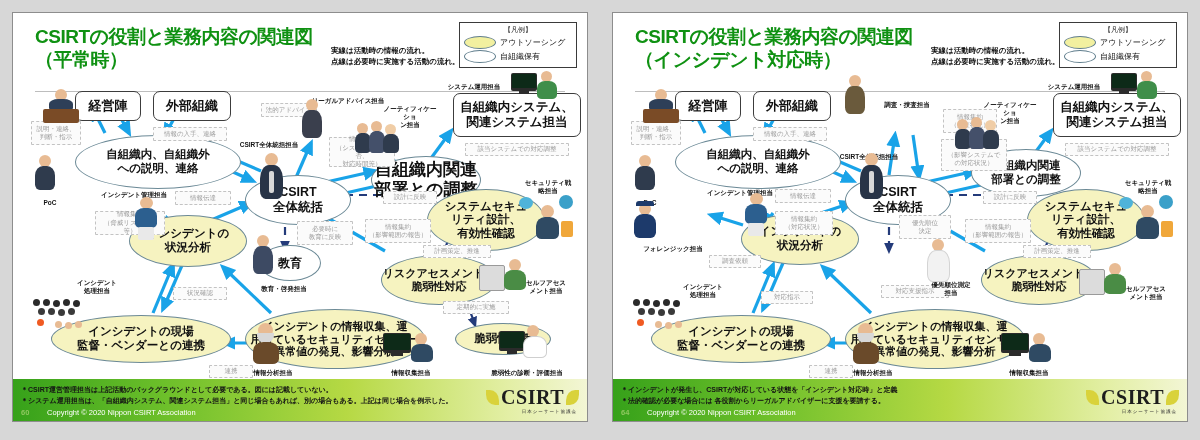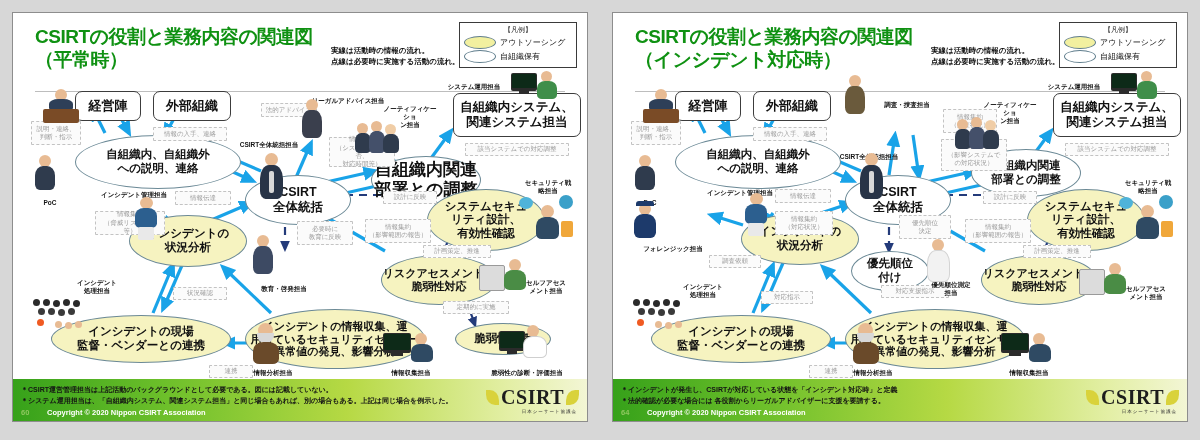--- a/index.html
+++ b/index.html
@@ -89,21 +89,21 @@
   .crowd{position:absolute;}
   .crowd span{position:absolute;width:7px;height:7px;border-radius:50%;}
 
   
   .footer{
     position:absolute;left:0;bottom:0;width:576px;height:42px;
     background:linear-gradient(90deg,#36a11a 0%,#6cbf2a 26%,#b6d944 58%,#e3efa5 86%,#f3f6d6 100%);
   }
   .foot-notes{position:absolute;left:8px;top:5px;font-size:7px;font-weight:bold;color:#141414;line-height:1.6;white-space:pre-line;}
   .foot-page{position:absolute;left:8px;bottom:4px;font-size:7.5px;font-weight:bold;color:#8ec75f;}
-  .foot-copytxt{position:absolute;left:34px;bottom:4px;font-size:7.5px;font-weight:bold;color:#ffffff;}
+  .foot-copytxt{position:absolute;left:34px;bottom:4px;font-size:7.5px;font-weight:normal;color:#ffffff;}
   .brand{position:absolute;right:10px;top:8px;display:flex;align-items:center;gap:2px;}
   .brand .word{font-family:"Liberation Serif","DejaVu Serif",serif;font-weight:bold;font-size:20px;color:#1d1d1d;letter-spacing:0.5px;line-height:1;}
   .brand .leaf{width:13px;height:15px;background:#d9d23b;border-radius:0 70% 0 70%;}
   .brand .leaf.r{border-radius:70% 0 70% 0;}
   .brand .sub{position:absolute;right:2px;bottom:-7px;font-size:4.5px;color:#333;letter-spacing:1px;}
 </style>
 </head>
 <body>
 
 <div class="board">
@@ -195,20 +195,21 @@
 全体統括</div>
       <div class="node rect" style="left:440px;top:80px;width:128px;height:44px;font-size:12.5px;white-space:pre-line;">自組織内システム、
 関連システム担当</div>
       <div class="node ell own" style="left:358px;top:143px;width:110px;height:48px;font-size:17px;white-space:pre-line;">自組織内関連
 部署との調整</div>
       <div class="node ell out" style="left:414px;top:176px;width:118px;height:62px;font-size:11.5px;white-space:pre-line;">システムセキュ
 リティ設計、
 有効性確認</div>
       <div class="node ell out" style="left:116px;top:202px;width:118px;height:52px;font-size:11.5px;white-space:pre-line;">インシデントの
 状況分析</div>
+      <div class="node ell own" style="left:246px;top:232px;width:62px;height:36px;font-size:12px;">教育</div>
       <div class="node ell out" style="left:368px;top:242px;width:116px;height:50px;font-size:11px;white-space:pre-line;">リスクアセスメント、
 脆弱性対応</div>
       <div class="node ell out" style="left:38px;top:302px;width:180px;height:48px;font-size:11.5px;white-space:pre-line;">インシデントの現場
 監督・ベンダーとの連携</div>
       <div class="node ell out" style="left:232px;top:296px;width:180px;height:60px;font-size:11px;white-space:pre-line;">インシデントの情報収集、運
 用しているセキュリティセンサー
 異常値の発見、影響分析</div>
       <div class="node ell out" style="left:442px;top:310px;width:96px;height:32px;font-size:11.5px;">脆弱性診断</div>
 
       <div class="elab" style="left:18px;top:108px;width:50px;height:24px;">説明・連絡、
@@ -437,22 +438,20 @@
 全体統括</div>
       <div class="node rect" style="left:440px;top:80px;width:128px;height:44px;font-size:12.5px;white-space:pre-line;">自組織内システム、
 関連システム担当</div>
       <div class="node ell own" style="left:358px;top:136px;width:110px;height:48px;font-size:11.5px;white-space:pre-line;">自組織内関連
 部署との調整</div>
       <div class="node ell out" style="left:414px;top:176px;width:118px;height:62px;font-size:11.5px;white-space:pre-line;">システムセキュ
 リティ設計、
 有効性確認</div>
       <div class="node ell out" style="left:128px;top:200px;width:118px;height:52px;font-size:11.5px;white-space:pre-line;">インシデントの
 状況分析</div>
-      <div class="node ell own" style="left:238px;top:238px;width:78px;height:40px;font-size:11.5px;white-space:pre-line;">優先順位
-付け</div>
       <div class="node ell out" style="left:368px;top:242px;width:116px;height:50px;font-size:11px;white-space:pre-line;">リスクアセスメント、
 脆弱性対応</div>
       <div class="node ell out" style="left:38px;top:302px;width:180px;height:48px;font-size:11.5px;white-space:pre-line;">インシデントの現場
 監督・ベンダーとの連携</div>
       <div class="node ell out" style="left:232px;top:296px;width:180px;height:60px;font-size:11px;white-space:pre-line;">インシデントの情報収集、運
 用しているセキュリティセンサー
 異常値の発見、影響分析</div>
 
       <div class="elab" style="left:18px;top:108px;width:50px;height:24px;">説明・連絡、
 判断・指示</div>

